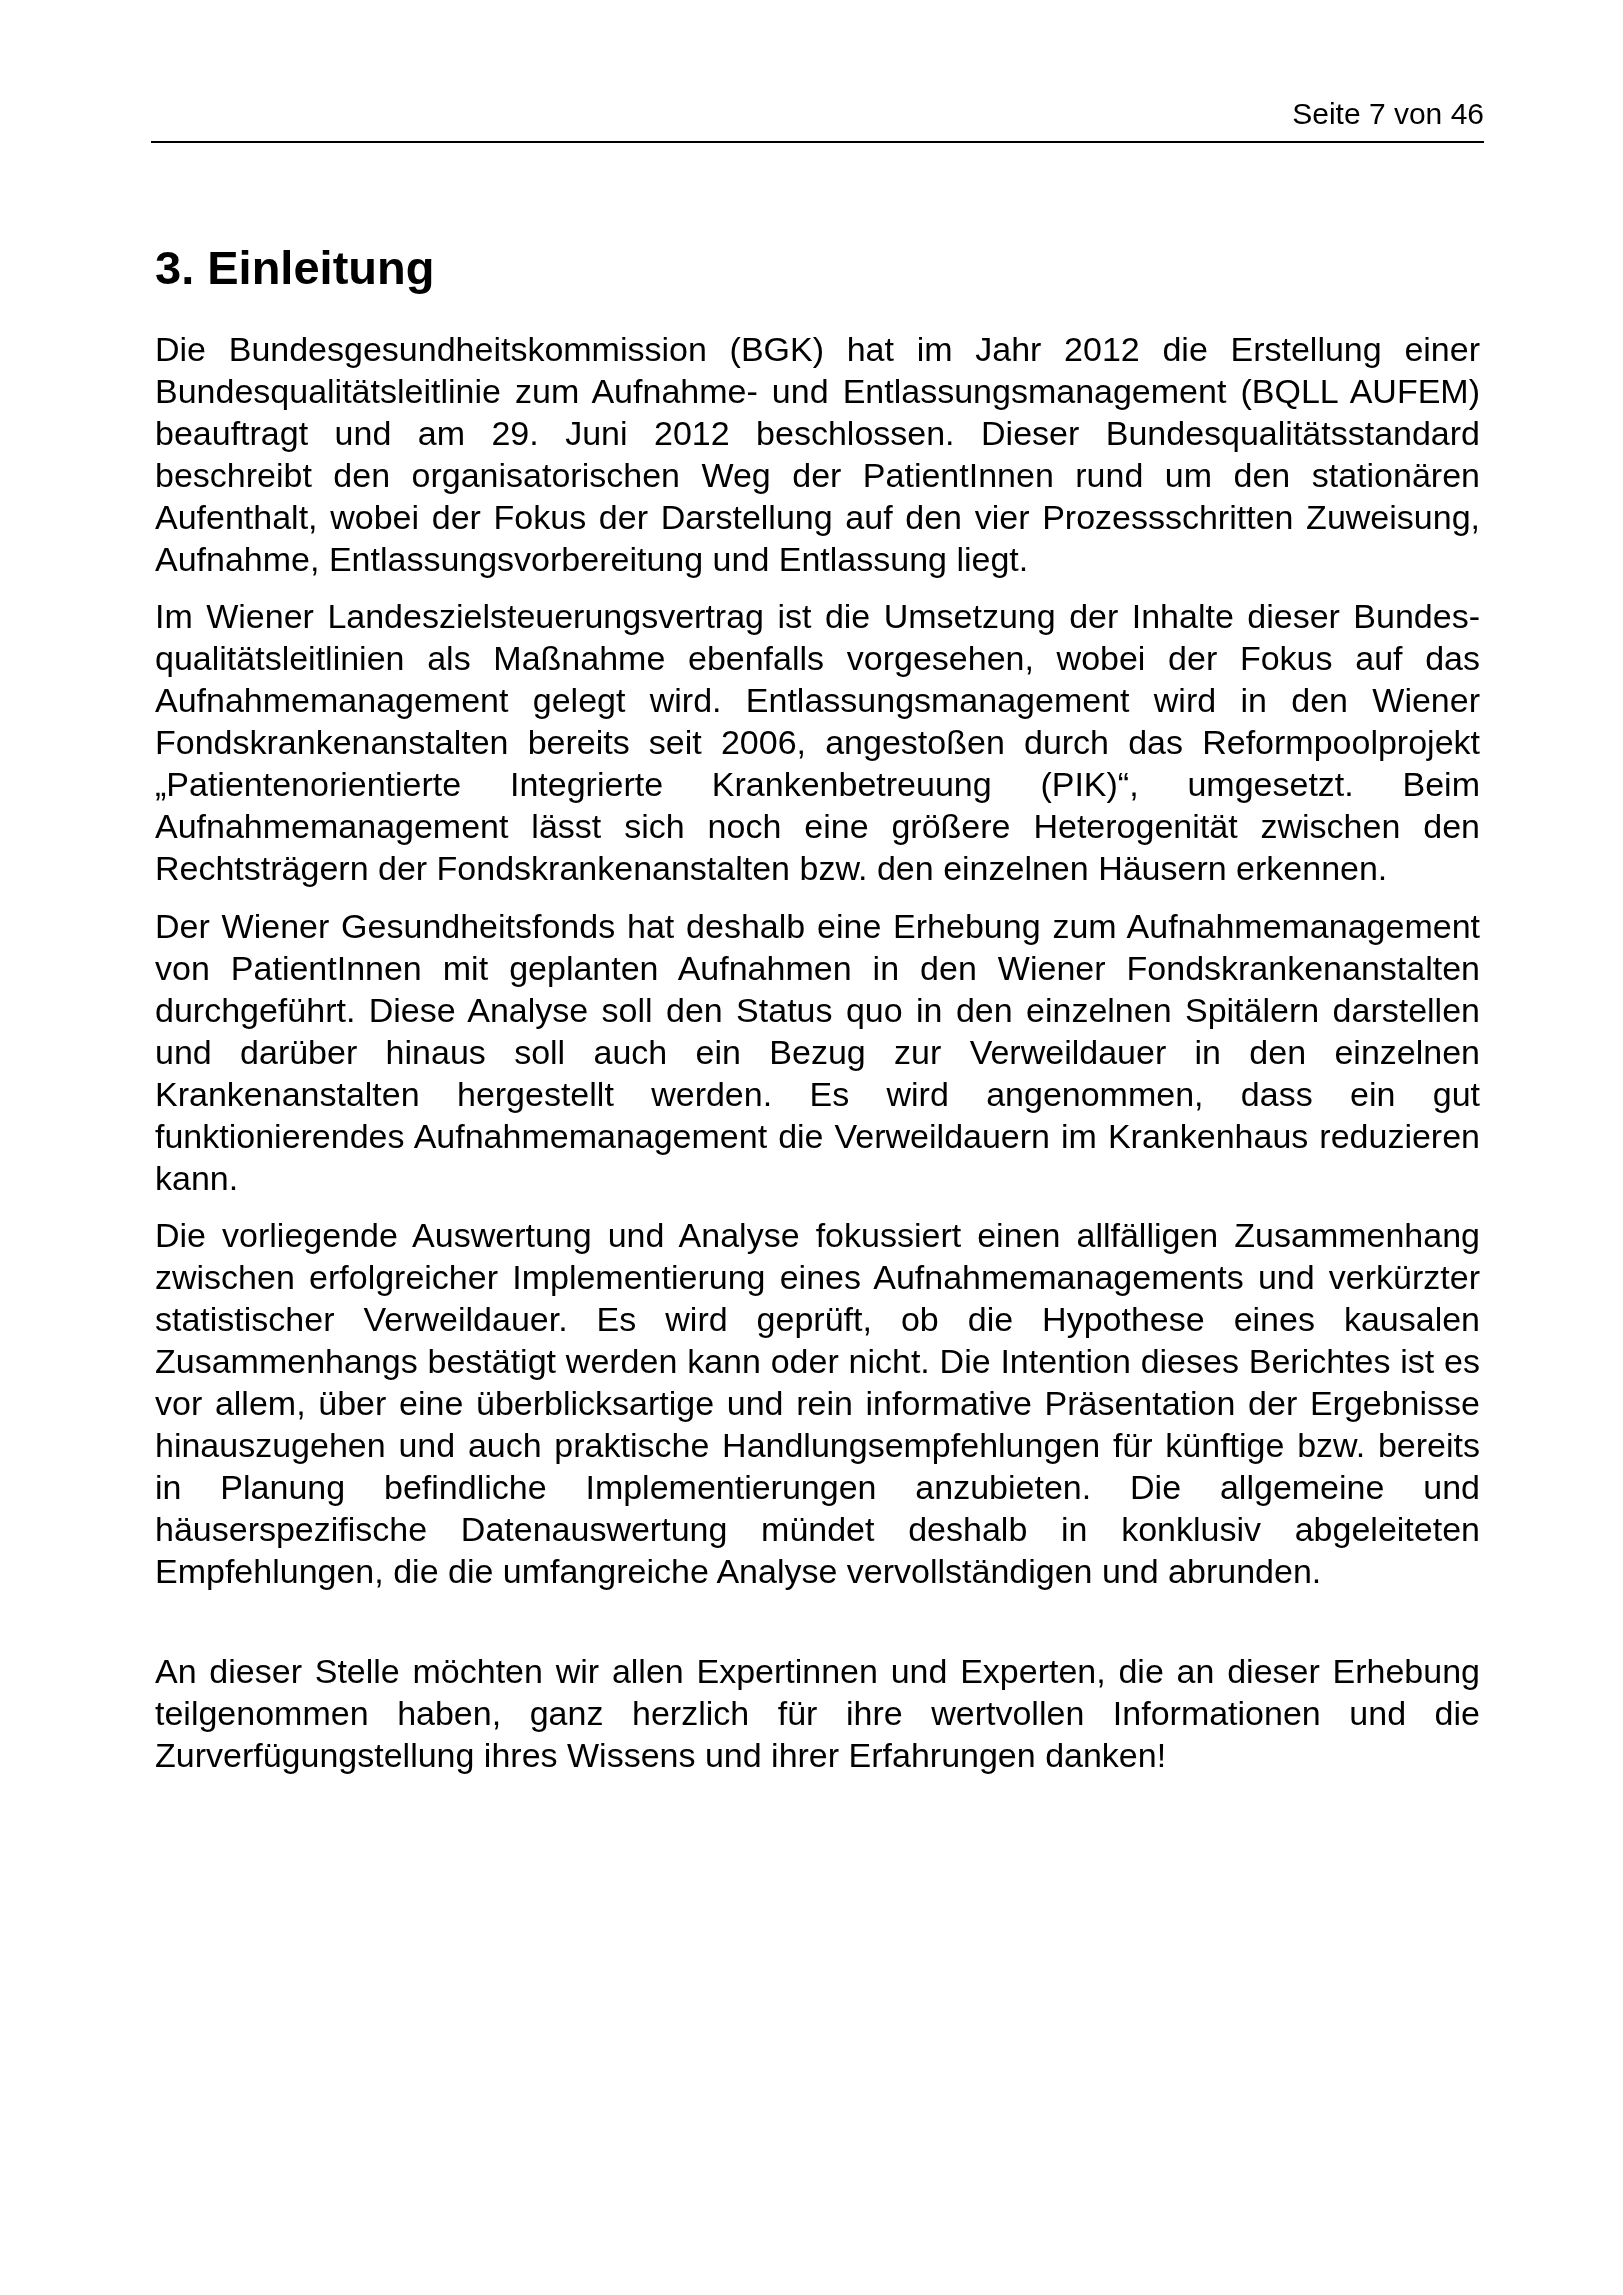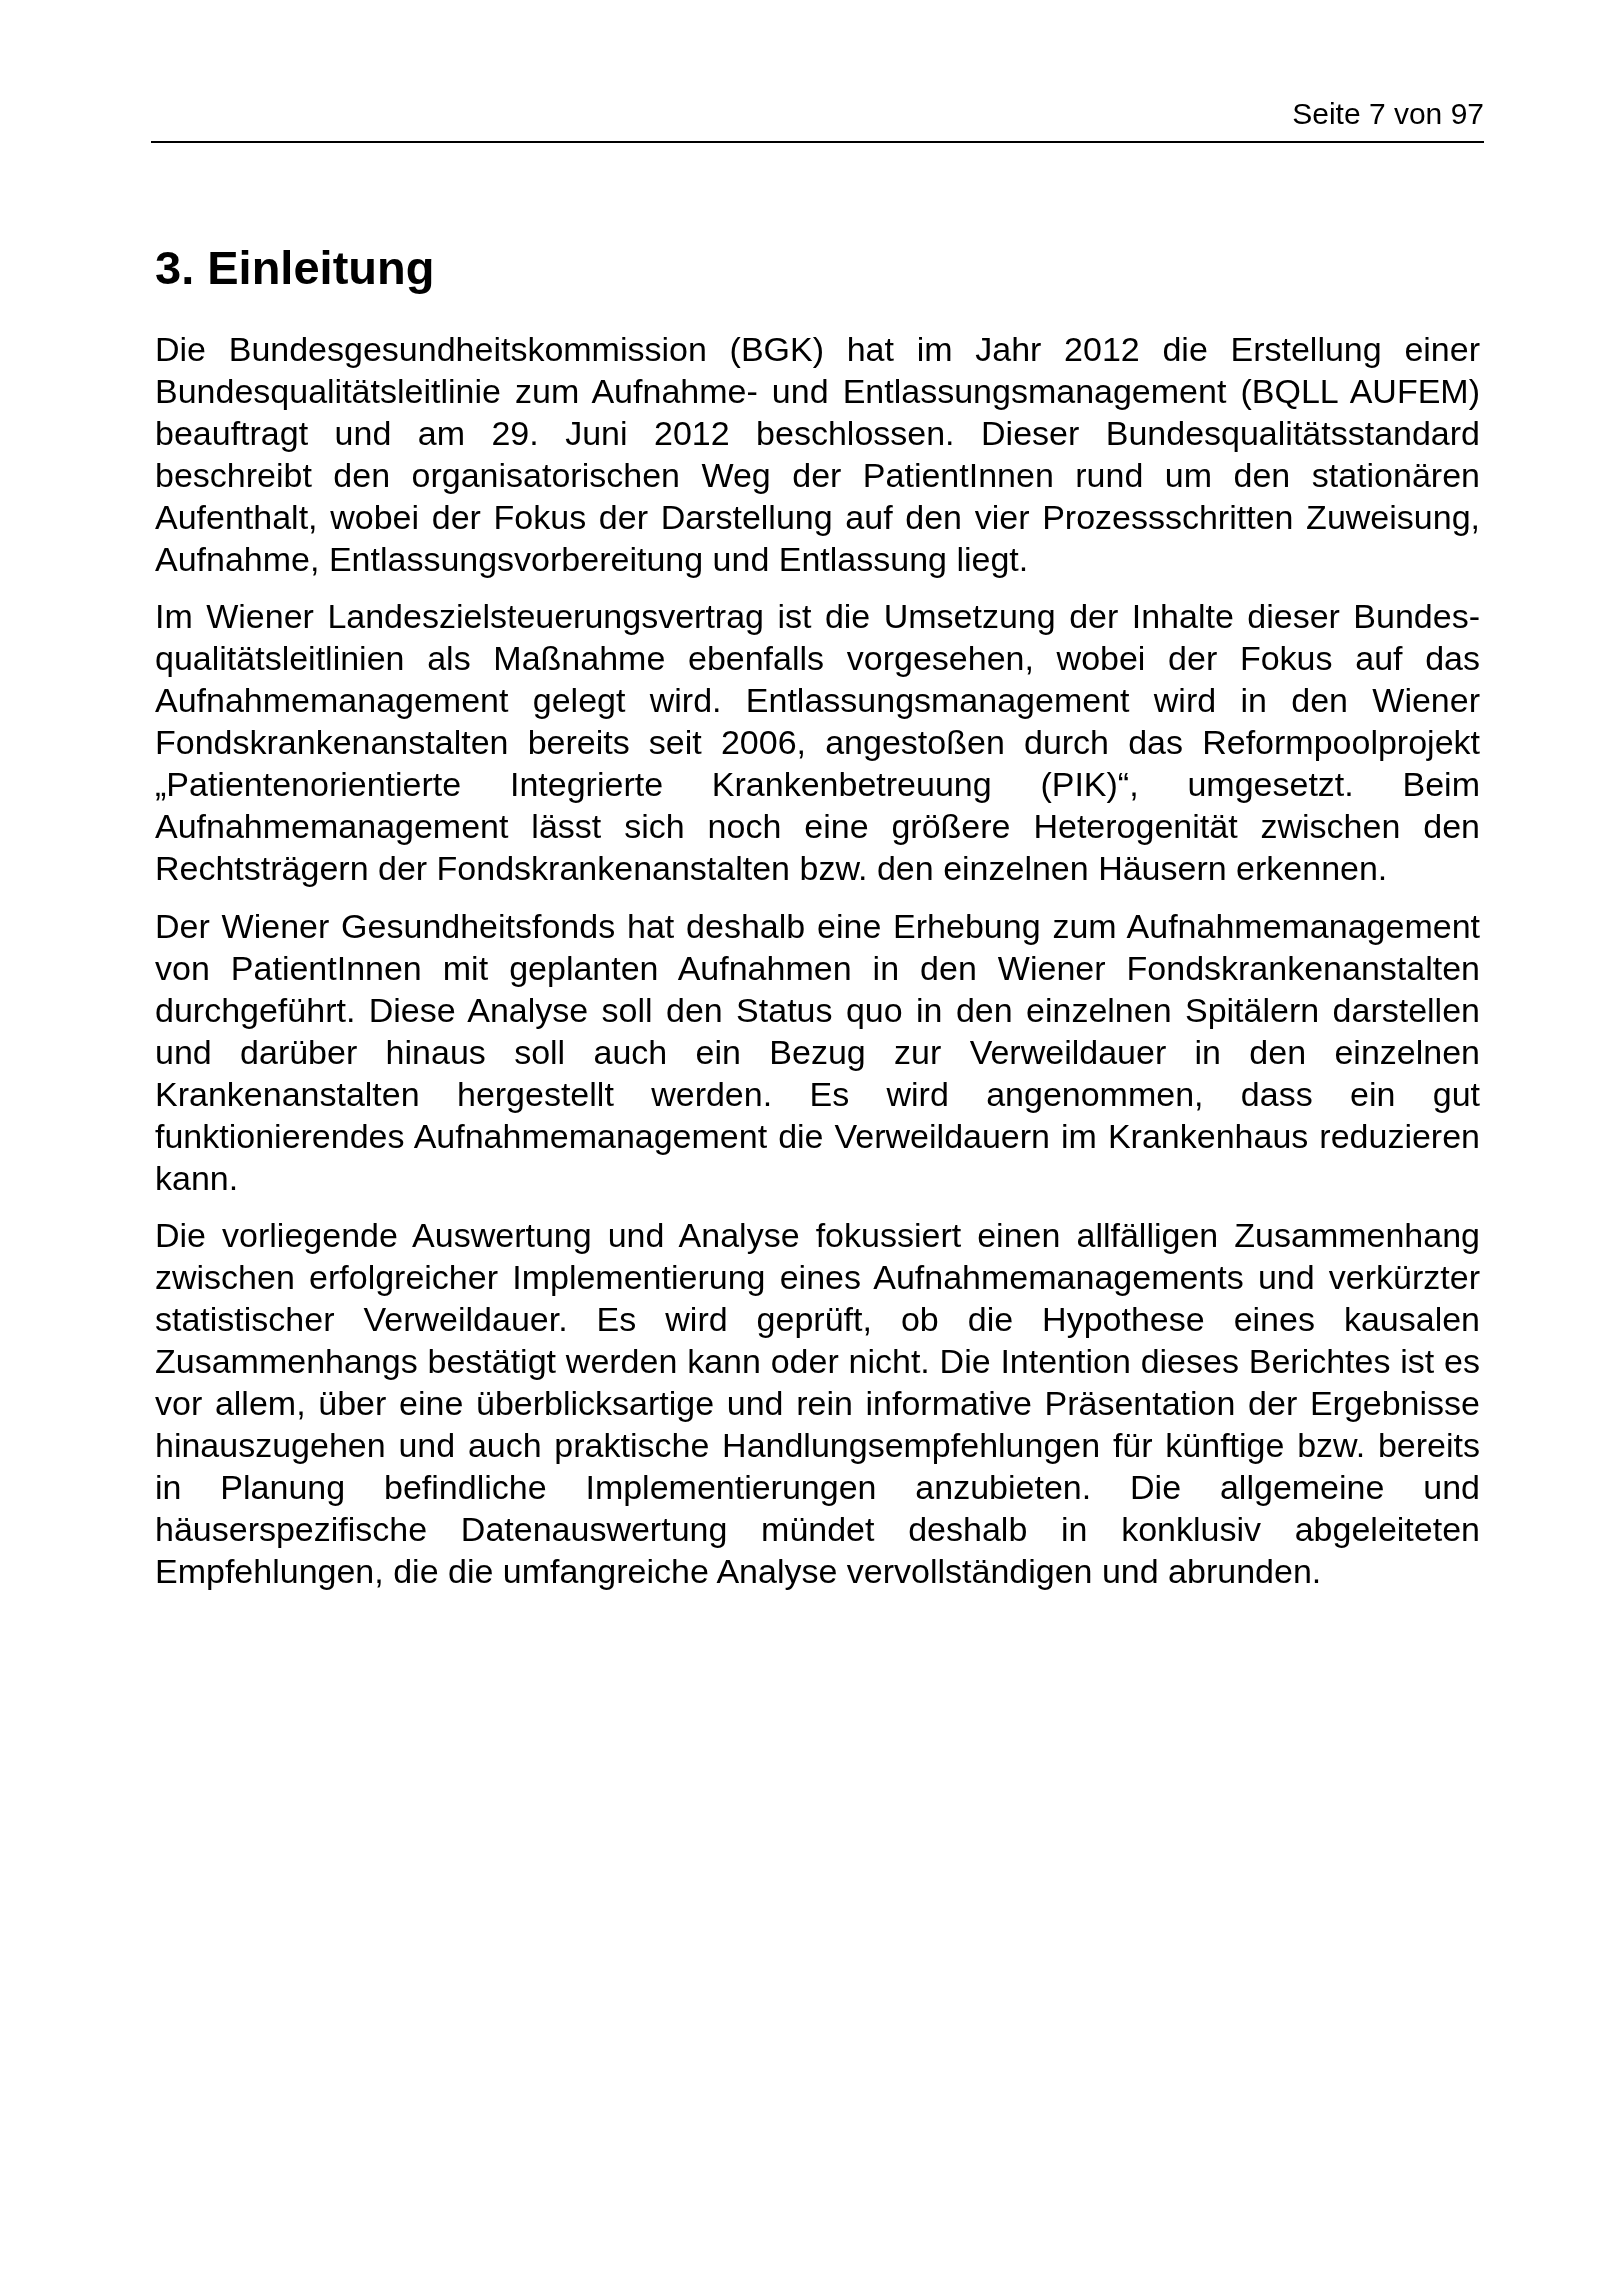--- a/index.html
+++ b/index.html
@@ -51,23 +51,24 @@
       hyphens: manual;
     }
     p.body-paragraph.spacer-before {
       margin-top: 58px;
     }
   </style>
 </head>
 <body>
 
 <div class="page-header">
-  <span class="page-number">Seite 7 von 97</span>
+  <span class="page-number">Seite 7 von 46</span>
 </div>
 
 <div class="content">
   <h1 class="chapter-title">3. Einleitung</h1>
   <p class="body-paragraph">Die Bundesgesundheitskommission (BGK) hat im Jahr 2012 die Erstellung einer Bundesqualitäts­leitlinie zum Aufnahme- und Entlassungsmanagement (BQLL AUFEM) beauftragt und am 29. Juni 2012 beschlossen. Dieser Bundesqualitätsstandard beschreibt den organisatorischen Weg der PatientInnen rund um den stationären Aufenthalt, wobei der Fokus der Darstellung auf den vier Prozessschritten Zuweisung, Aufnahme, Entlassungsvorbereitung und Entlassung liegt.</p>
   <p class="body-paragraph">Im Wiener Landeszielsteuerungsvertrag ist die Umsetzung der Inhalte dieser Bundes­qualitätsleitlinien als Maßnahme ebenfalls vorgesehen, wobei der Fokus auf das Aufnahme­management gelegt wird. Entlassungsmanagement wird in den Wiener Fondskrankenanstalten bereits seit 2006, angestoßen durch das Reformpoolprojekt „Patientenorientierte Integrierte Krankenbetreuung (PIK)“, umgesetzt. Beim Aufnahmemanagement lässt sich noch eine größere Heterogenität zwischen den Rechtsträgern der Fondskrankenanstalten bzw. den einzelnen Häusern erkennen.</p>
   <p class="body-paragraph">Der Wiener Gesundheitsfonds hat deshalb eine Erhebung zum Aufnahmemanagement von PatientInnen mit geplanten Aufnahmen in den Wiener Fondskrankenanstalten durchgeführt. Diese Analyse soll den Status quo in den einzelnen Spitälern darstellen und darüber hinaus soll auch ein Bezug zur Verweildauer in den einzelnen Krankenanstalten hergestellt werden. Es wird angenom­men, dass ein gut funktionierendes Aufnahmemanagement die Verweildauern im Krankenhaus reduzieren kann.</p>
   <p class="body-paragraph">Die vorliegende Auswertung und Analyse fokussiert einen allfälligen Zusammenhang zwischen erfolgreicher Implementierung eines Aufnahmemanagements und verkürzter statistischer Verweil­dauer. Es wird geprüft, ob die Hypothese eines kausalen Zusammenhangs bestätigt werden kann oder nicht. Die Intention dieses Berichtes ist es vor allem, über eine überblicksartige und rein in­formative Präsentation der Ergebnisse hinauszugehen und auch praktische Handlungs­empfehlungen für künftige bzw. bereits in Planung befindliche Implementierungen anzubieten. Die allgemeine und häuserspezifische Datenauswertung mündet deshalb in konklusiv abgeleiteten Empfehlungen, die die umfangreiche Analyse vervollständigen und abrunden.</p>
+  <p class="body-paragraph spacer-before">An dieser Stelle möchten wir allen Expertinnen und Experten, die an dieser Erhebung teilgenom­men haben, ganz herzlich für ihre wertvollen Informationen und die Zurverfügungstellung ihres Wissens und ihrer Erfahrungen danken!</p>
 </div>
 
 
 </body></html>

